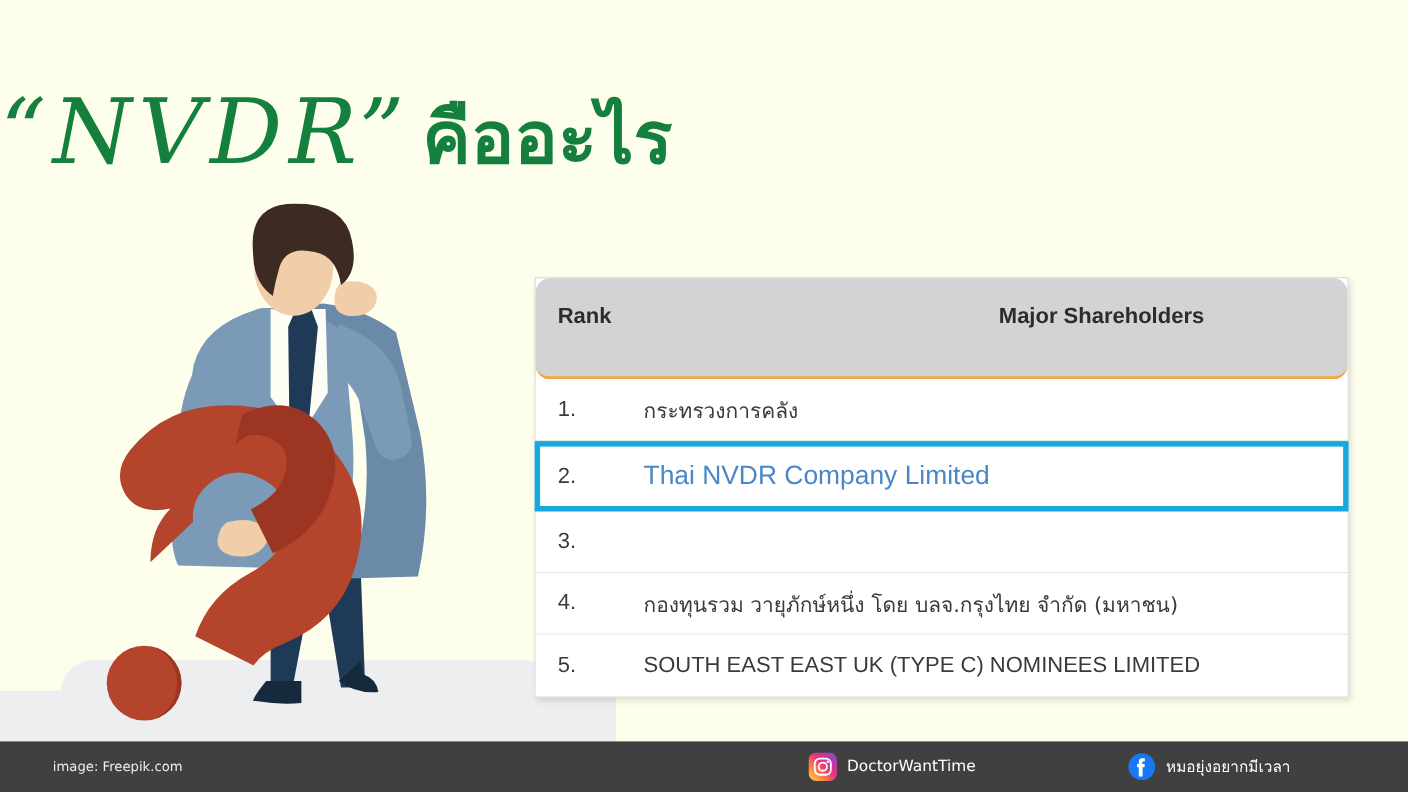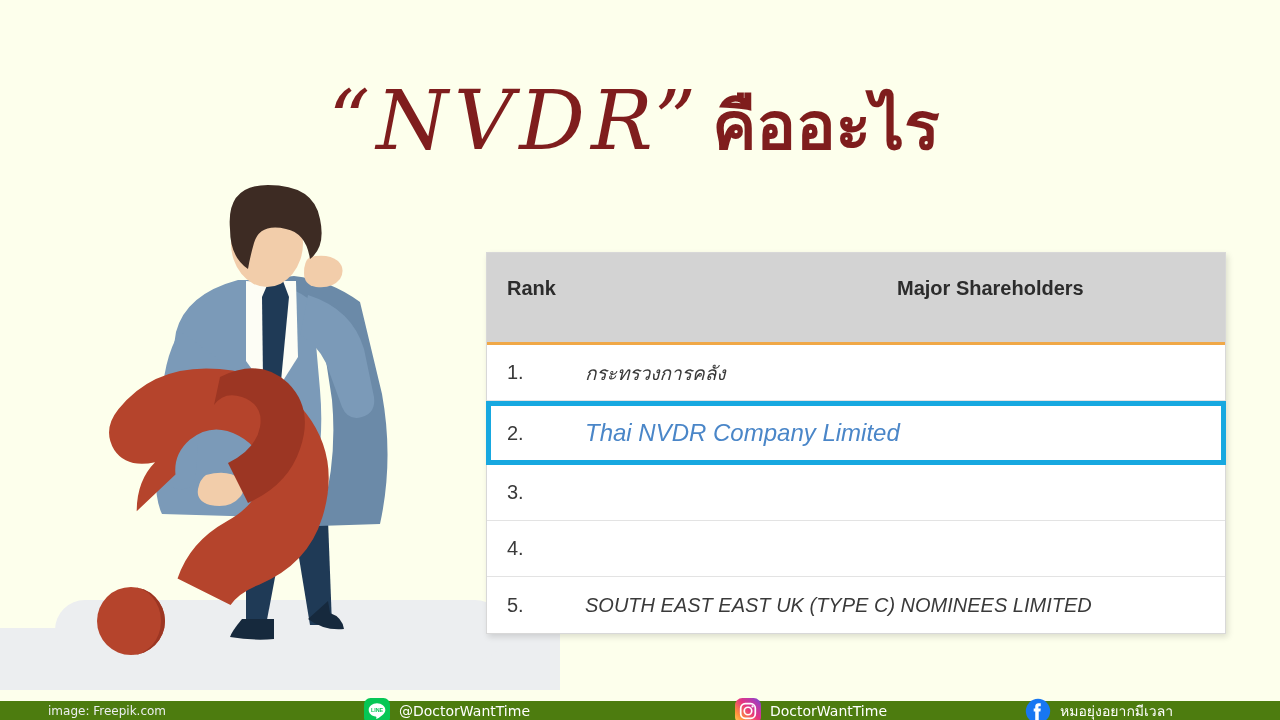--- a/index.html
+++ b/index.html
@@ -20,24 +20,23 @@
     background: #fdffec;
     overflow: hidden;
   }
 
   
   .title {
     position: absolute;
     left: 0;
     right: 12px;
     top: 78px;
-    text-align: center;
     font-size: 78px;
     line-height: 1.05;
-    color: #7f1d1d;
+    color: #15803d;
     font-family: "DejaVu Sans", sans-serif;
     font-weight: 400;
     letter-spacing: 2px;
     white-space: nowrap;
   }
   .title .quoted {
     font-family: "DejaVu Serif", serif;
     font-style: italic;
     font-weight: 400;
     letter-spacing: 6px;
@@ -89,32 +88,33 @@
     background: #ffffff;
     border: 1px solid #d8d8d8;
     box-shadow: 2px 3px 6px rgba(0,0,0,0.13);
   }
 
   .thead {
     background: #d3d3d3;
     border-bottom: 3px solid #f0a847;
     height: 92px;
     position: relative;
+    border-radius: 13px;
   }
   .thead .th-rank {
     position: absolute;
     left: 20px;
     top: 24px;
     font-size: 20px;
     font-weight: bold;
     color: #2c2c2c;
   }
   .thead .th-major {
     position: absolute;
-    left: 410px;
+    left: 421px;
     top: 24px;
     font-size: 20px;
     font-weight: bold;
     color: #2c2c2c;
   }
 
   .trow {
     height: 56px;
     display: flex;
     align-items: center;
@@ -129,21 +129,20 @@
     padding-left: 20px;
     font-size: 20px;
     color: #3a3a3a;
     font-family: "Liberation Sans", sans-serif;
   }
   .trow .name {
     font-size: 19px;
     color: #3a3a3a;
     font-family: "DejaVu Sans", sans-serif;
     white-space: nowrap;
-    font-style: italic;
   }
   .trow .name.latin {
     font-family: "Liberation Sans", sans-serif;
     font-size: 20px;
   }
 
   
   .trow.highlight {
     border: 5px solid #17a8e0;
     height: 64px;
@@ -158,22 +157,22 @@
     font-family: "Liberation Sans", sans-serif;
     font-size: 24px;
   }
 
   
   .footer {
     position: absolute;
     left: 0;
     right: 0;
     bottom: 0;
-    height: 19px;
-    background: #4d7c0f;
+    height: 46px;
+    background: #404040;
     display: flex;
     align-items: center;
     color: #ffffff;
   }
   .footer .credit {
     position: absolute;
     left: 48px;
     font-size: 12px;
     font-family: "DejaVu Sans", sans-serif;
     color: #eceef0;
@@ -265,41 +264,34 @@
       <span class="rank">2.</span>
       <span class="name">Thai NVDR Company Limited</span>
     </div>
 
     <div class="trow">
       <span class="rank">3.</span>
     </div>
 
     <div class="trow">
       <span class="rank">4.</span>
+      <span class="name">กองทุนรวม วายุภักษ์หนึ่ง โดย บลจ.กรุงไทย จำกัด (มหาชน)</span>
     </div>
 
     <div class="trow">
       <span class="rank">5.</span>
       <span class="name latin">SOUTH EAST EAST UK (TYPE C) NOMINEES LIMITED</span>
     </div>
 
   </div>
 
   <div class="footer">
 
     <span class="credit">image: Freepik.com</span>
 
-    <div class="social line-item">
-      <svg class="ic" viewBox="0 0 32 32">
-        <rect x="0" y="0" width="32" height="32" rx="8" fill="#06c755"></rect>
-        <path d="M16 6.5c-5.6 0-10.2 3.7-10.2 8.2 0 4.1 3.6 7.5 8.5 8.1.3.07.8.22.9.5.1.26.07.66.03.92l-.14.88c-.04.26-.2 1.02.9.56 1.1-.47 5.9-3.48 8.06-5.96 1.48-1.63 2.2-3.28 2.2-5 0-4.5-4.6-8.2-10.25-8.2z" fill="#ffffff"></path>
-        <text x="16" y="17.2" font-family="Liberation Sans, sans-serif" font-size="6.6" font-weight="bold" fill="#06c755" text-anchor="middle">LINE</text>
-      </svg>
-      <span class="label">@DoctorWantTime</span>
-    </div>
 
     <div class="social fb-item">
       <svg class="ic" viewBox="0 0 32 32">
         <circle cx="16" cy="16" r="15" fill="#1877f2"></circle>
         <path d="M19.4 16.6h-2.5V27h-4.3V16.6H10.7v-3.7h1.9v-2.2c0-2.6 1.1-4.2 4.2-4.2h2.6v3.7h-1.6c-1.2 0-1.3.45-1.3 1.3v1.4h2.9l-.4 3.7z" fill="#ffffff"></path>
       </svg>
       <span class="label">หมอยุ่งอยากมีเวลา</span>
     </div>
 
     <div class="social ig-item">

